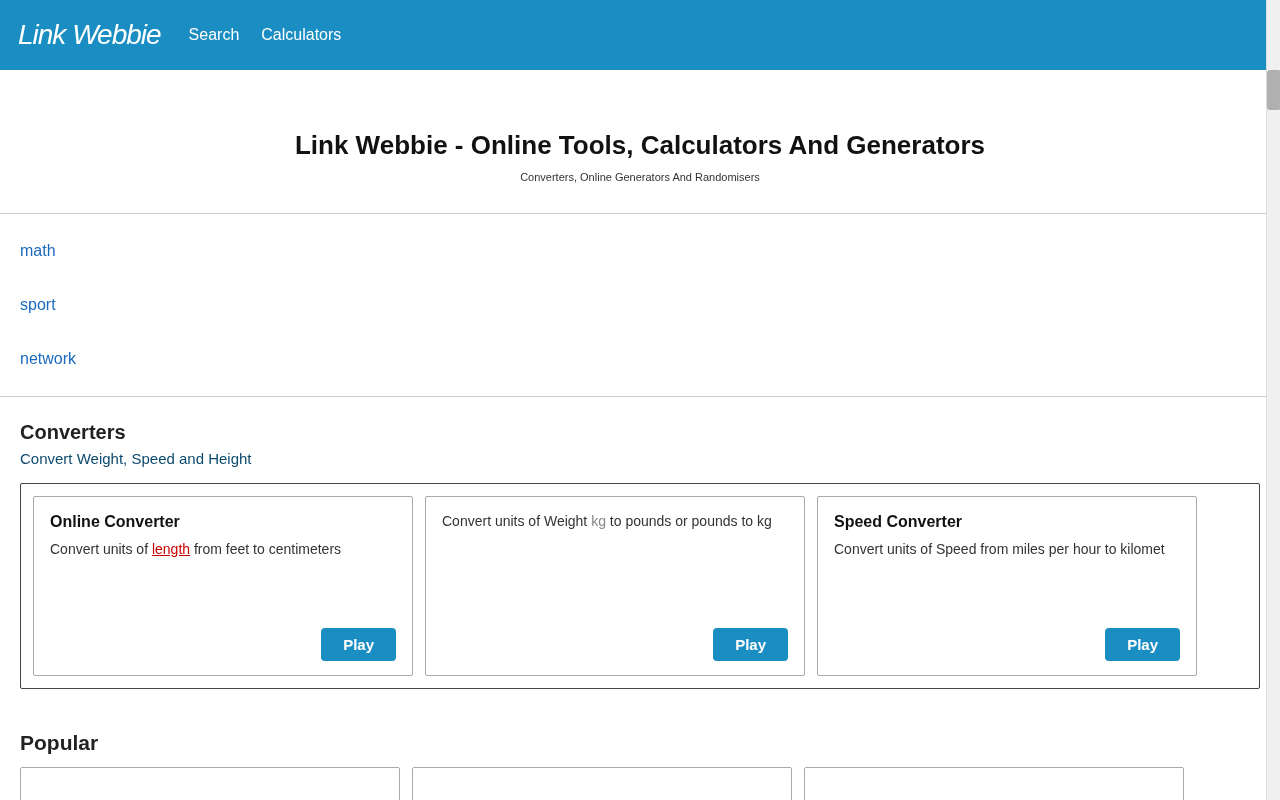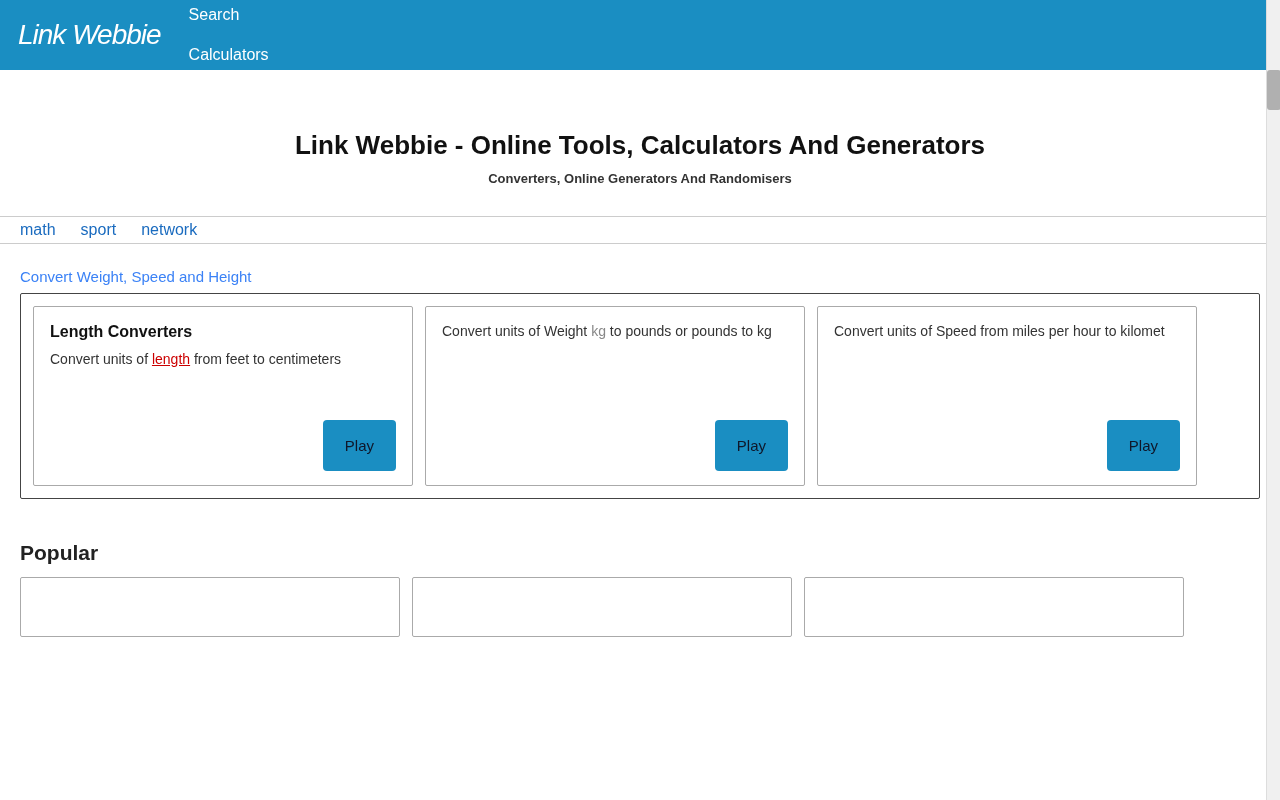--- a/index.html
+++ b/index.html
@@ -35,21 +35,20 @@
 
     .nav-logo span:first-child {
       font-style: italic;
       font-weight: 400;
     }
 
     .nav-links {
       display: flex;
       gap: 22px;
       list-style: none;
-      flex-direction: column;
     }
 
     .nav-links a {
       color: #fff;
       text-decoration: none;
       font-size: 16px;
       font-weight: 500;
     }
 
     
@@ -59,32 +58,33 @@
     }
 
     .hero h1 {
       font-size: 26px;
       font-weight: bold;
       color: #111;
       margin-bottom: 10px;
     }
 
     .hero p {
-      font-size: 13px;
+      font-size: 11px;
       color: #333;
-      font-weight: bold;
+      font-weight: normal;
     }
 
     
     .tags-bar {
       border-top: 1.5px solid #ccc;
       border-bottom: 1.5px solid #ccc;
-      padding: 4px 20px;
-      display: flex;
-      gap: 25px;
+      padding: 28px 20px;
+      display: flex;
+      gap: 36px;
+      flex-direction: column;
     }
 
     .tags-bar a {
       color: #1a6bbf;
       text-decoration: none;
       font-size: 16px;
     }
 
     
     .section {
@@ -92,22 +92,22 @@
     }
 
     .section-title {
       font-size: 20px;
       font-weight: bold;
       margin-bottom: 6px;
     }
 
     .section-subtitle {
       font-size: 15px;
-      color: #3b82f6;
-      margin-bottom: 8px;
+      color: #0c4a6e;
+      margin-bottom: 16px;
     }
 
     
     .cards-outer {
       border: 1.5px solid #444;
       border-radius: 2px;
       padding: 12px;
       display: flex;
       gap: 12px;
       flex-wrap: wrap;
@@ -142,26 +142,26 @@
     }
 
     .card-footer {
       display: flex;
       justify-content: flex-end;
       margin-top: 14px;
     }
 
     .play-btn {
       background: #1a8ec2;
-      color: #0f172a;
+      color: #ffffff;
       border: none;
       border-radius: 4px;
-      padding: 17px 22px;
+      padding: 8px 22px;
       font-size: 15px;
-      font-weight: normal;
+      font-weight: bold;
       cursor: pointer;
     }
 
     
     .popular-section {
       padding: 12px 20px 0;
     }
 
     .popular-title {
       font-size: 21px;
@@ -221,44 +221,46 @@
   <p>Converters, Online Generators And Randomisers</p>
 </div>
 
 <div class="tags-bar">
   <a href="#">math</a>
   <a href="#">sport</a>
   <a href="#">network</a>
 </div>
 
 <div class="section">
+  <div class="section-title">Converters</div>
   <div class="section-subtitle">Convert Weight, Speed and Height</div>
 
   <div class="cards-outer">
 
     <div class="card">
-      <div class="card-title">Length Converters</div>
+      <div class="card-title">Online Converter</div>
       <div class="card-desc">
         Convert units of <span style="color:#c00; text-decoration:underline;">length</span> from feet to centimeters
       </div>
       <div class="card-footer">
         <button class="play-btn">Play</button>
       </div>
     </div>
 
     <div class="card">
       <div class="card-desc">
         Convert units of Weight <span style="color:#888; ">kg</span> to pounds or pounds to kg
       </div>
       <div class="card-footer">
         <button class="play-btn">Play</button>
       </div>
     </div>
 
     <div class="card">
+      <div class="card-title">Speed Converter</div>
       <div class="card-desc">
         Convert units of Speed from miles per hour to kilomet
       </div>
       <div class="card-footer">
         <button class="play-btn">Play</button>
       </div>
     </div>
 
   </div>
 </div>

